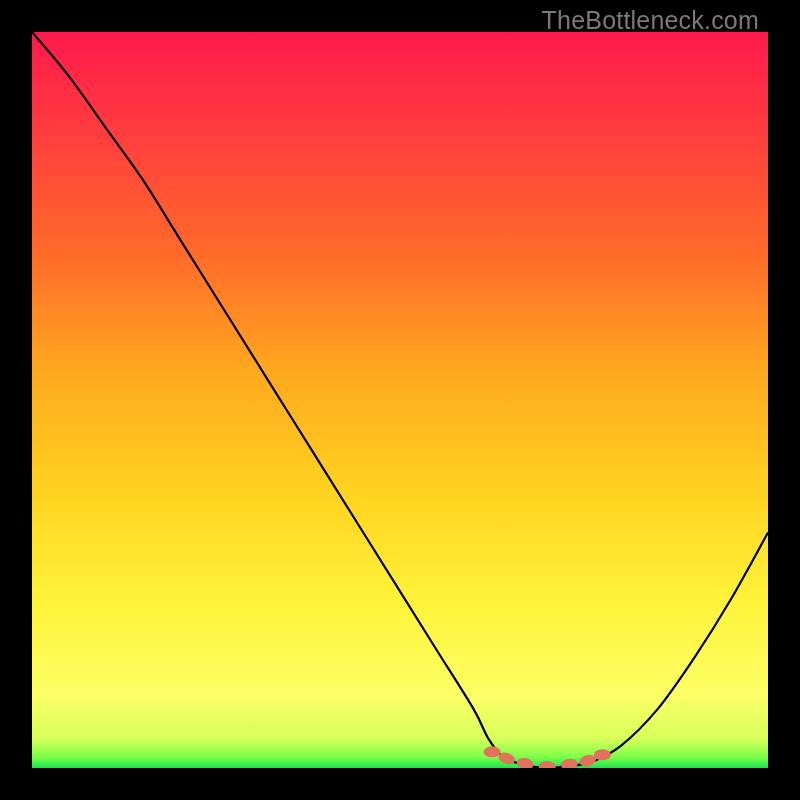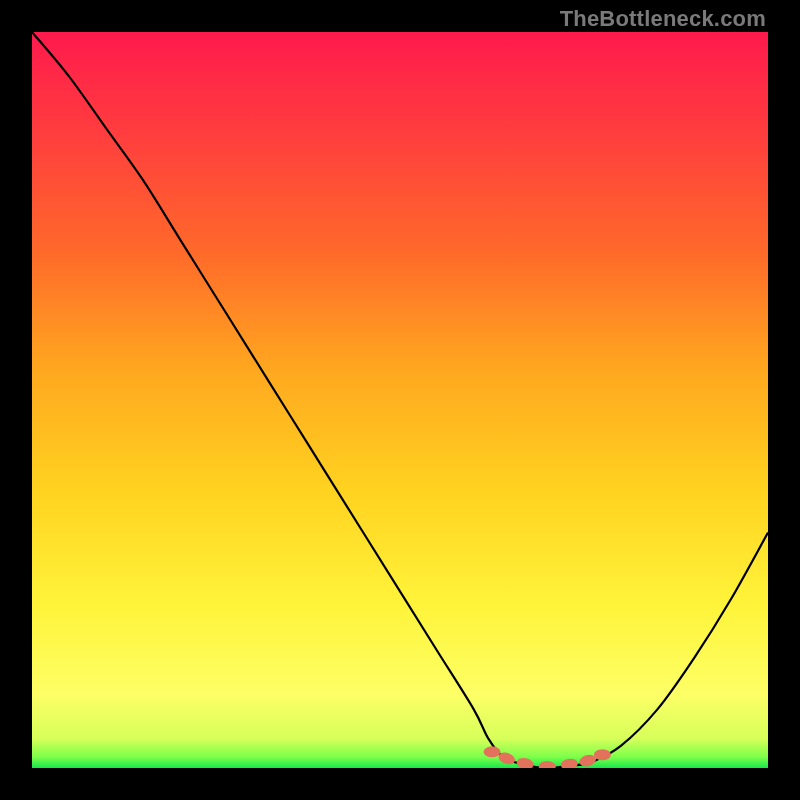--- a/index.html
+++ b/index.html
@@ -15,24 +15,24 @@
     position: absolute;
     left: 32px;
     top: 32px;
     width: 736px;
     height: 736px;
     background: #000;
   }
   .watermark {
     position: absolute;
     top: 6px;
-    right: 34px;
+    right: 41px;
     color: #7a7a7a;
-    font-size: 22px;
-    font-weight: 700;
+    font-size: 25px;
+    font-weight: 400;
     letter-spacing: 0.2px;
   }
   svg {
     display: block;
   }
 </style>
 </head>
 <body>
 
 <div class="watermark">TheBottleneck.com</div>

